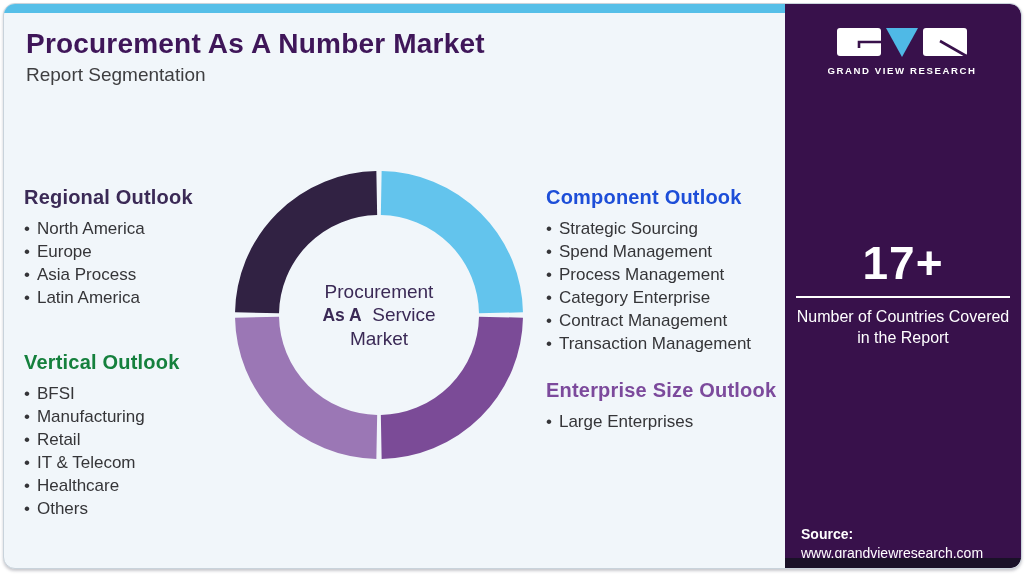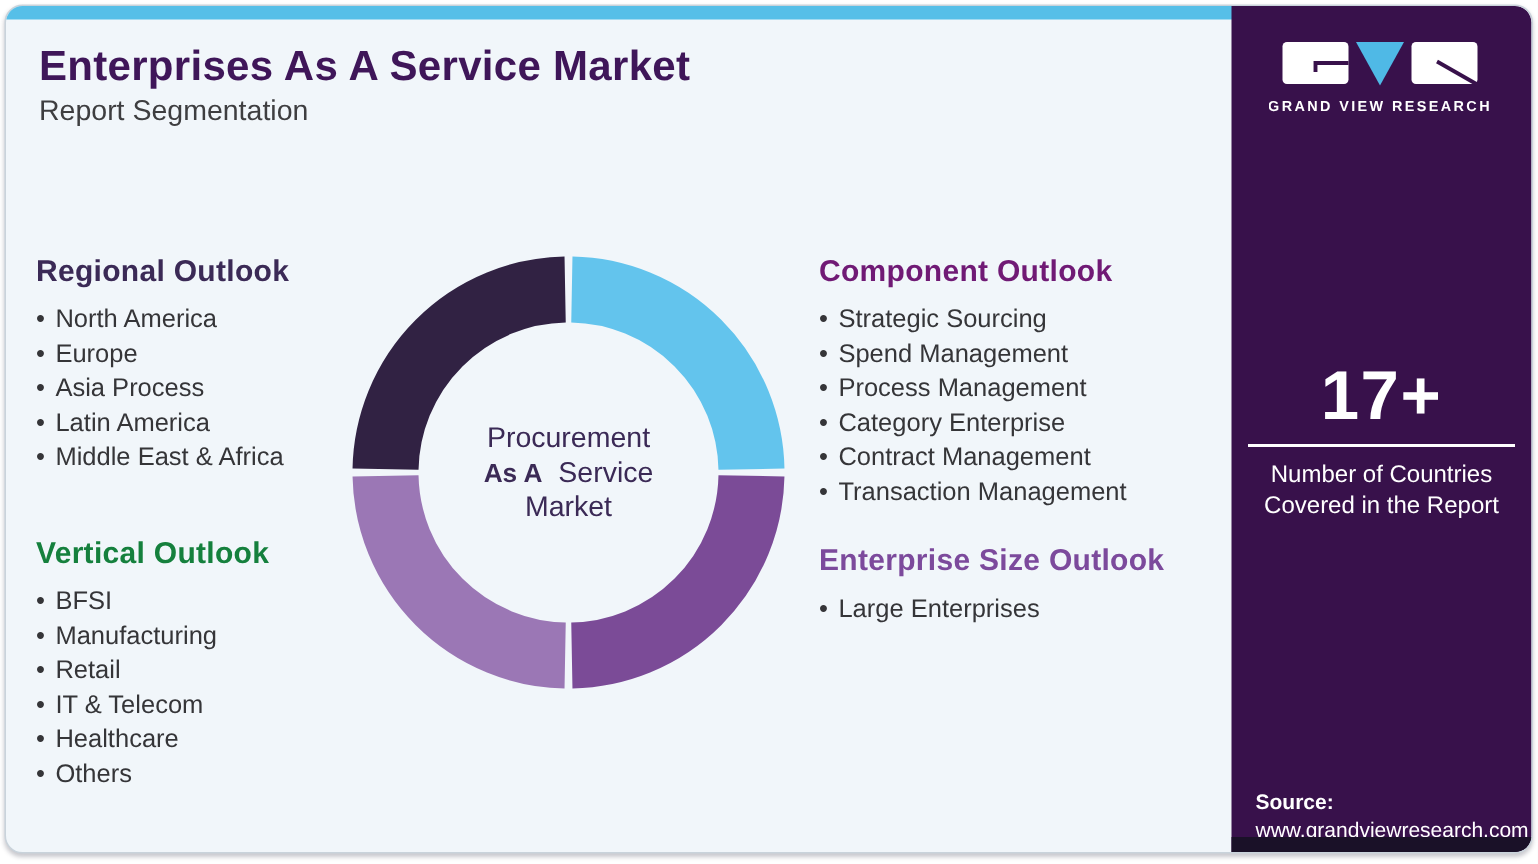--- a/index.html
+++ b/index.html
@@ -10,40 +10,40 @@
     box-shadow: 0 2px 3px rgba(40,40,60,0.25); overflow: hidden;
   }
   .top-strip { position: absolute; left: 0; top: 0; width: 820px; height: 9px; background: #56BFE8; }
   .header { position: absolute; left: 22px; top: 24px; }
   .title { font-size: 28px; font-weight: bold; color: #3F1659; letter-spacing: 0.2px; }
   .subtitle { font-size: 19px; color: #3E3E40; margin-top: 4px; }
 
   .col { position: absolute; }
   .left-col { left: 20px; top: 166px; width: 218px; }
   .right-col { left: 542px; top: 166px; width: 268px; }
-  .col h2 { font-size: 20px; font-weight: bold; margin: 0 0 8px 0; letter-spacing: 0.2px; }
+  .col h2 { font-size: 20px; font-weight: bold; margin: 16px 0 8px 0; letter-spacing: 0.2px; }
   .h-regional { color: #3B2A56; }
   .h-vertical { color: #15803d; margin-top: 42px !important; }
-  .h-component { color: #701a75; }
+  .h-component { color: #1d4ed8; }
   .h-enterprise { color: #7C4A9C; margin-top: 24px !important; }
   .col ul { list-style: none; }
   .col li { font-size: 17px; line-height: 23px; color: #353538; white-space: nowrap; }
   .col li::before { content: "•"; margin-right: 7px; color: #353538; }
 
   .donut-wrap { position: absolute; left: 230px; top: 166px; width: 290px; height: 290px; }
   .donut-wrap svg { position: absolute; left: 0; top: 0; }
   .center-label {
     position: absolute; inset: 0; display: flex; flex-direction: column;
     align-items: center; justify-content: center; text-align: center;
     color: #3B2A56; font-size: 19px; line-height: 23px;
   }
   .center-label b { font-size: 17.5px; }
 
   .sidebar {
-    position: absolute; right: 0; top: 0; width: 200px; height: 100%;
+    position: absolute; right: 0; top: 0; width: 236px; height: 100%;
     background: #38114B; border-radius: 0 11px 11px 0;
   }
   .logo { position: absolute; top: 22px; left: 0; width: 100%; display: flex; justify-content: center; }
   .stat { position: absolute; top: 232px; left: 0; width: 100%; text-align: center; color: #ffffff; }
   .stat-value { font-size: 46px; font-weight: bold; letter-spacing: 1px; }
   .stat-divider { height: 2px; background: #ffffff; margin: 6px 11px 8px 11px; }
   .stat-label { font-size: 16px; line-height: 21px; padding: 0 10px; }
   .source { position: absolute; left: 16px; top: 521px; color: #ffffff; }
   .source-label { font-size: 14px; font-weight: bold; line-height: 19px; }
   .source-url { font-size: 14px; line-height: 19px; }
@@ -52,33 +52,32 @@
     background: #1A1128; border-radius: 0 0 11px 0;
   }
 </style>
 </head>
 <body>
 
 <div class="card">
   <div class="top-strip"></div>
 
   <div class="header">
-    <div class="title">Enterprises As A Service Market</div>
+    <div class="title">Procurement As A Number Market</div>
     <div class="subtitle">Report Segmentation</div>
   </div>
 
   <div class="col left-col">
     <section>
       <h2 class="h-regional">Regional Outlook</h2>
       <ul>
           <li>North America</li>
           <li>Europe</li>
           <li>Asia Process</li>
           <li>Latin America</li>
-          <li>Middle East &amp; Africa</li>
         </ul>
     </section>
     <section>
       <h2 class="h-vertical">Vertical Outlook</h2>
       <ul>
           <li>BFSI</li>
           <li>Manufacturing</li>
           <li>Retail</li>
           <li>IT &amp; Telecom</li>
           <li>Healthcare</li>

